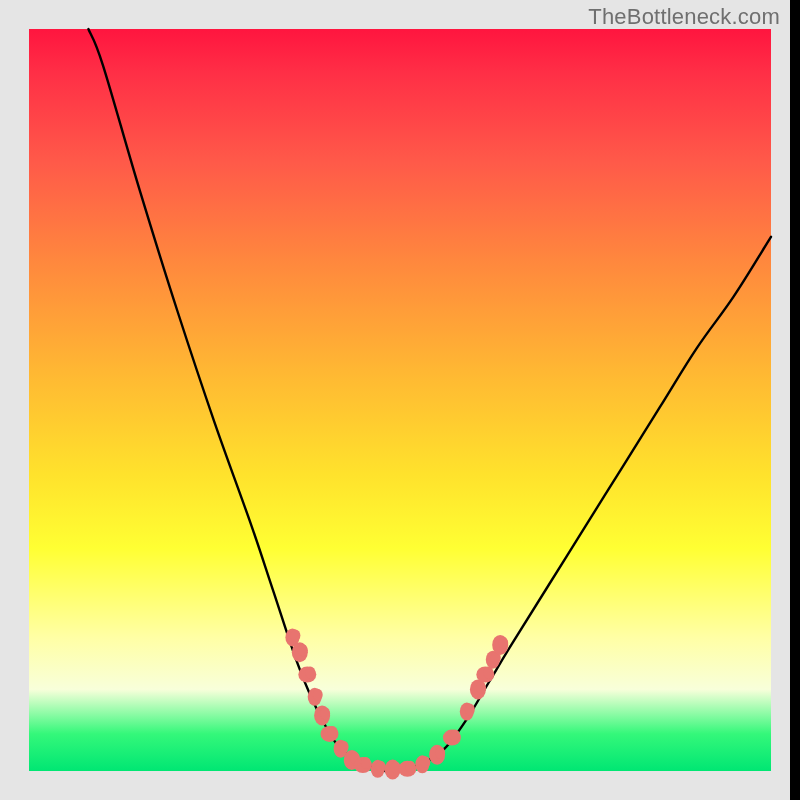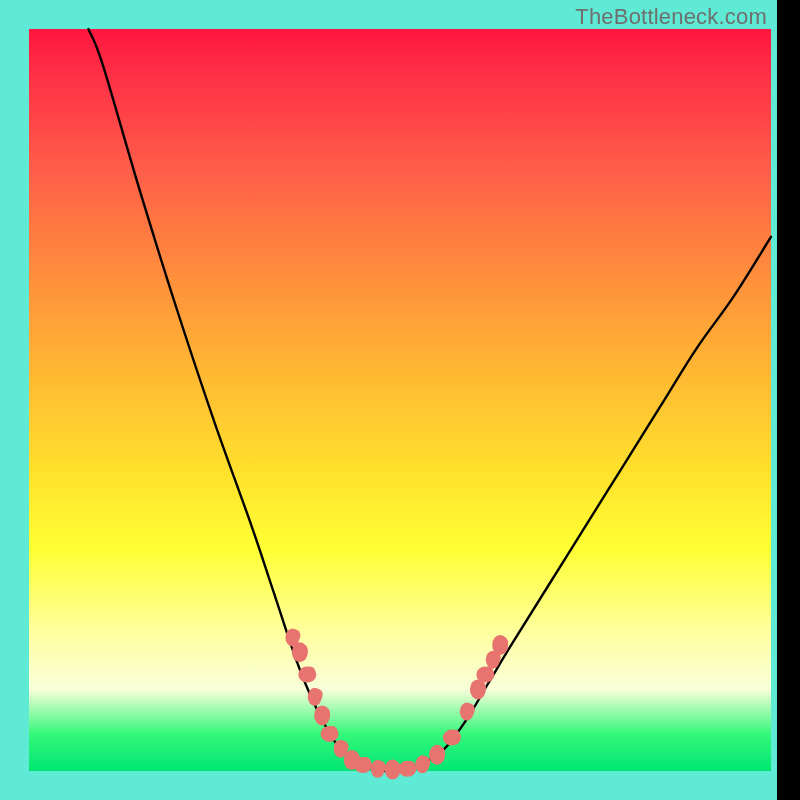--- a/index.html
+++ b/index.html
@@ -8,21 +8,22 @@
     width: 800px;
     height: 800px;
     overflow: hidden;
     background: #000;
     font-family: Arial, Helvetica, sans-serif;
   }
   .frame {
     position: relative;
     width: 777px;
     height: 800px;
-    background: #5eead4;
+    background: #e5e5e5;
+    padding-left: 13px;
   }
   .plot-area {
     position: absolute;
     left: 29px;
     top: 29px;
     width: 742px;
     height: 742px;
     
     background: linear-gradient(
       to bottom,

